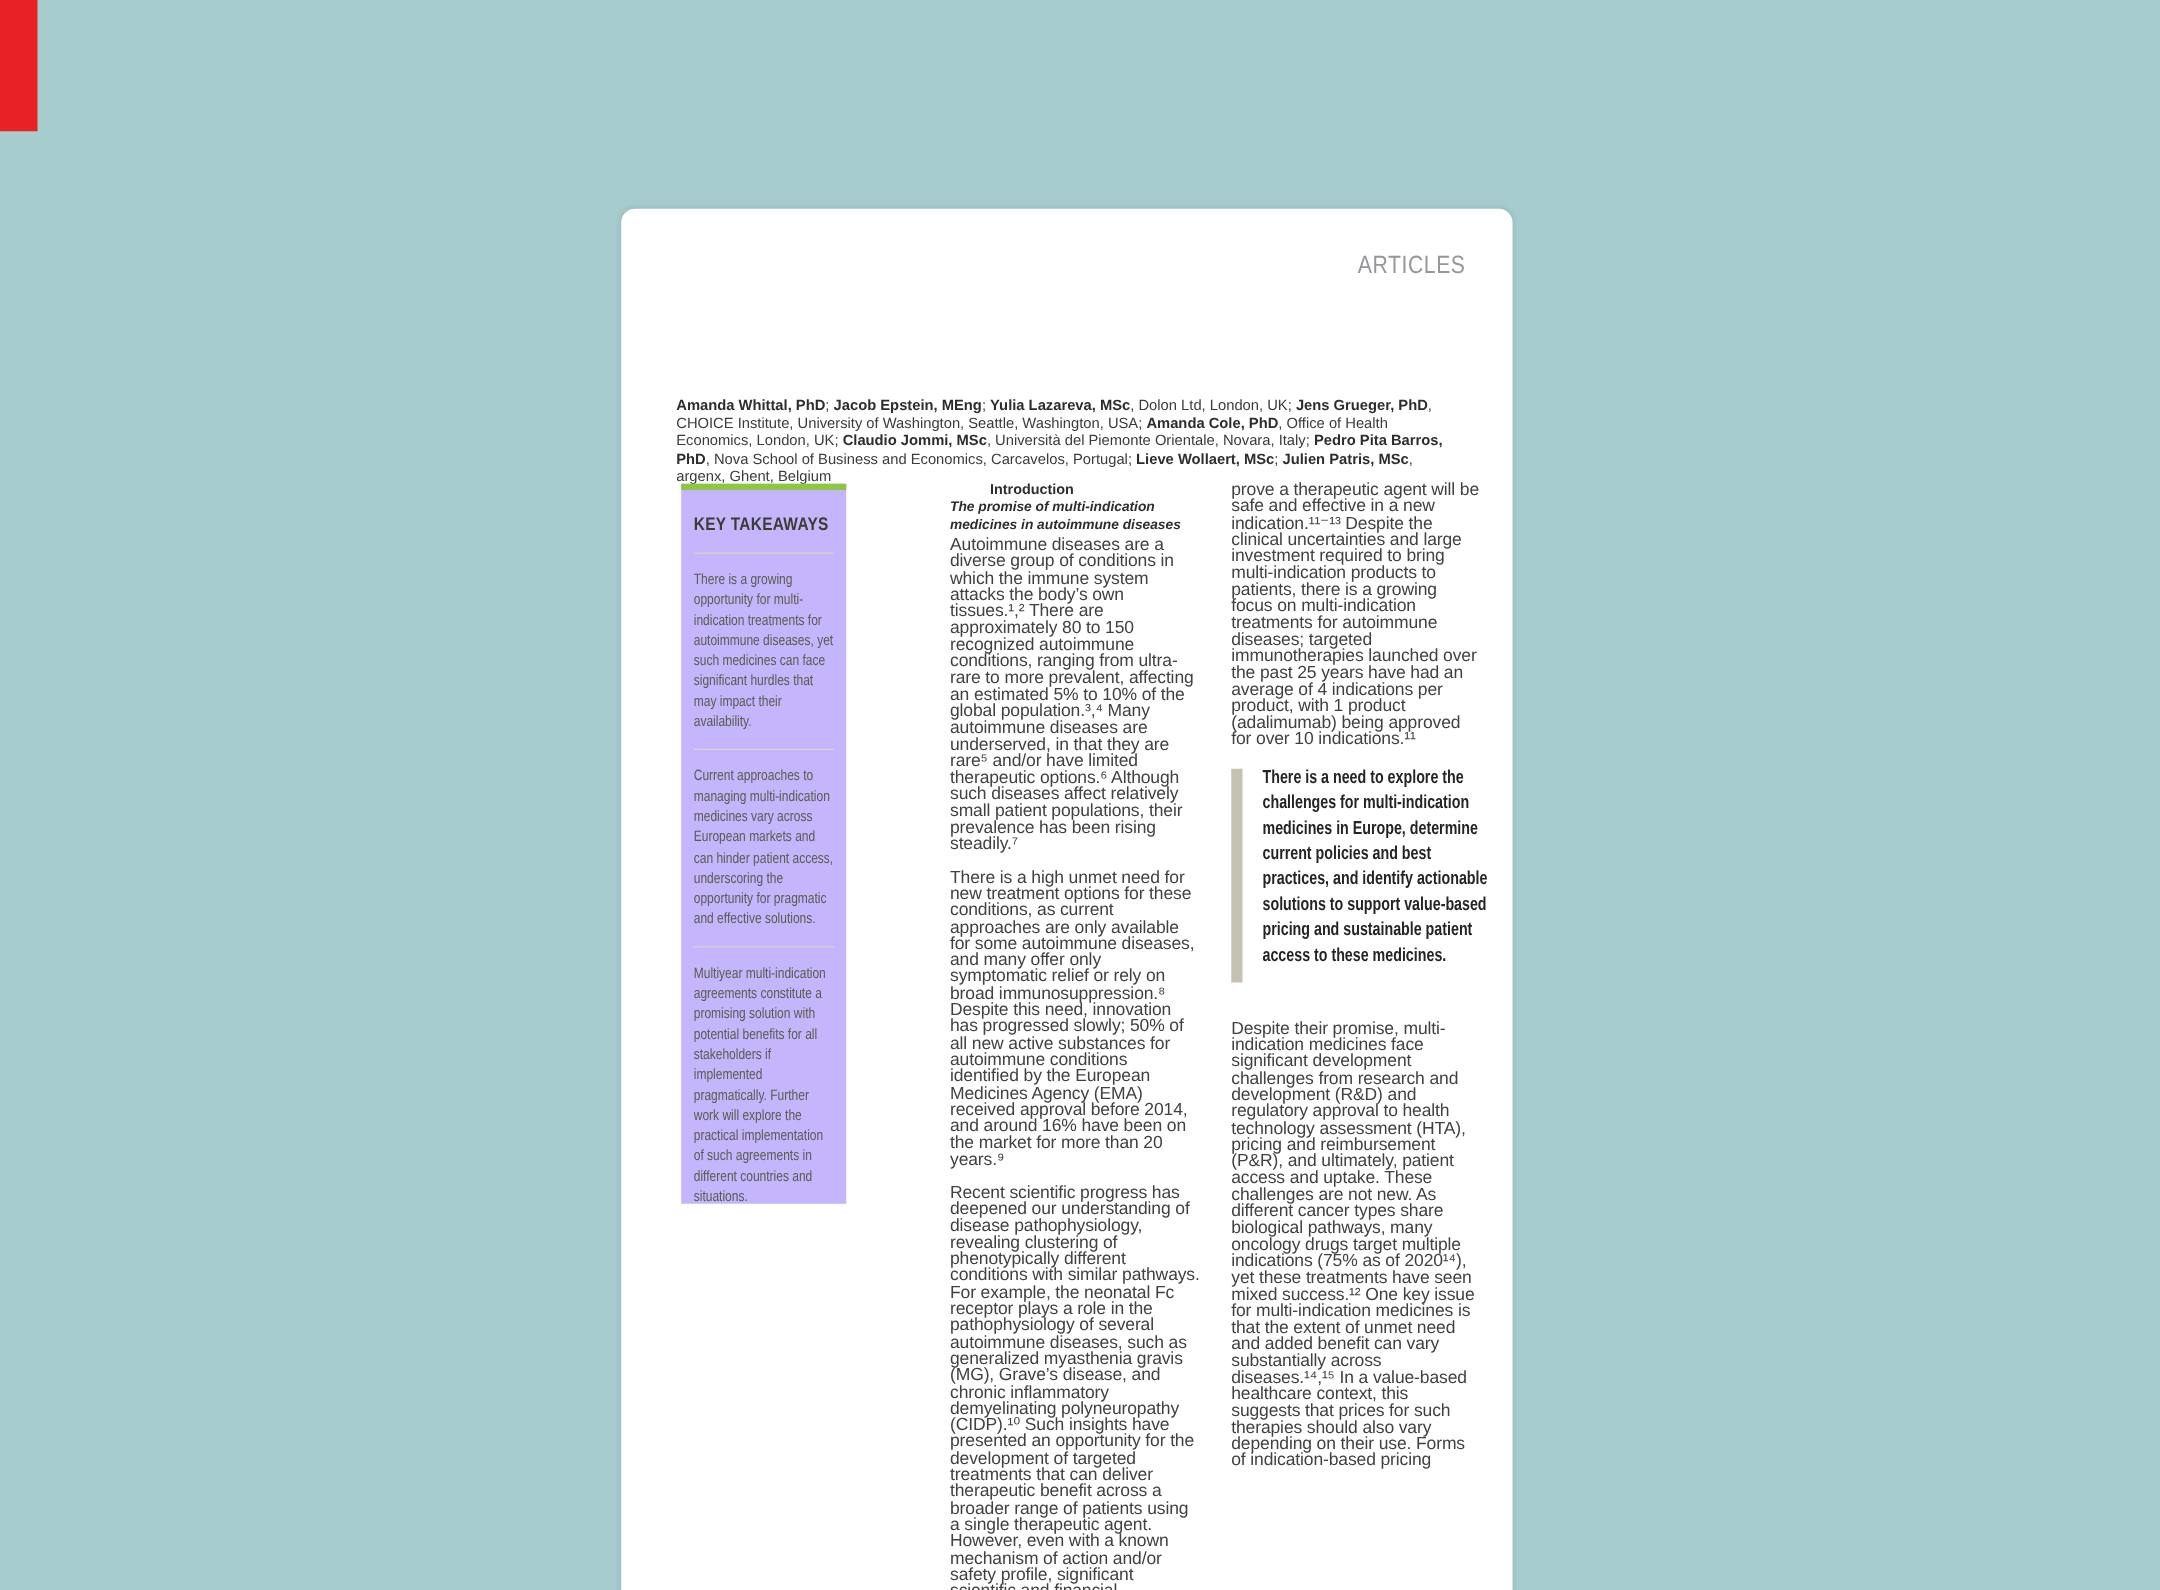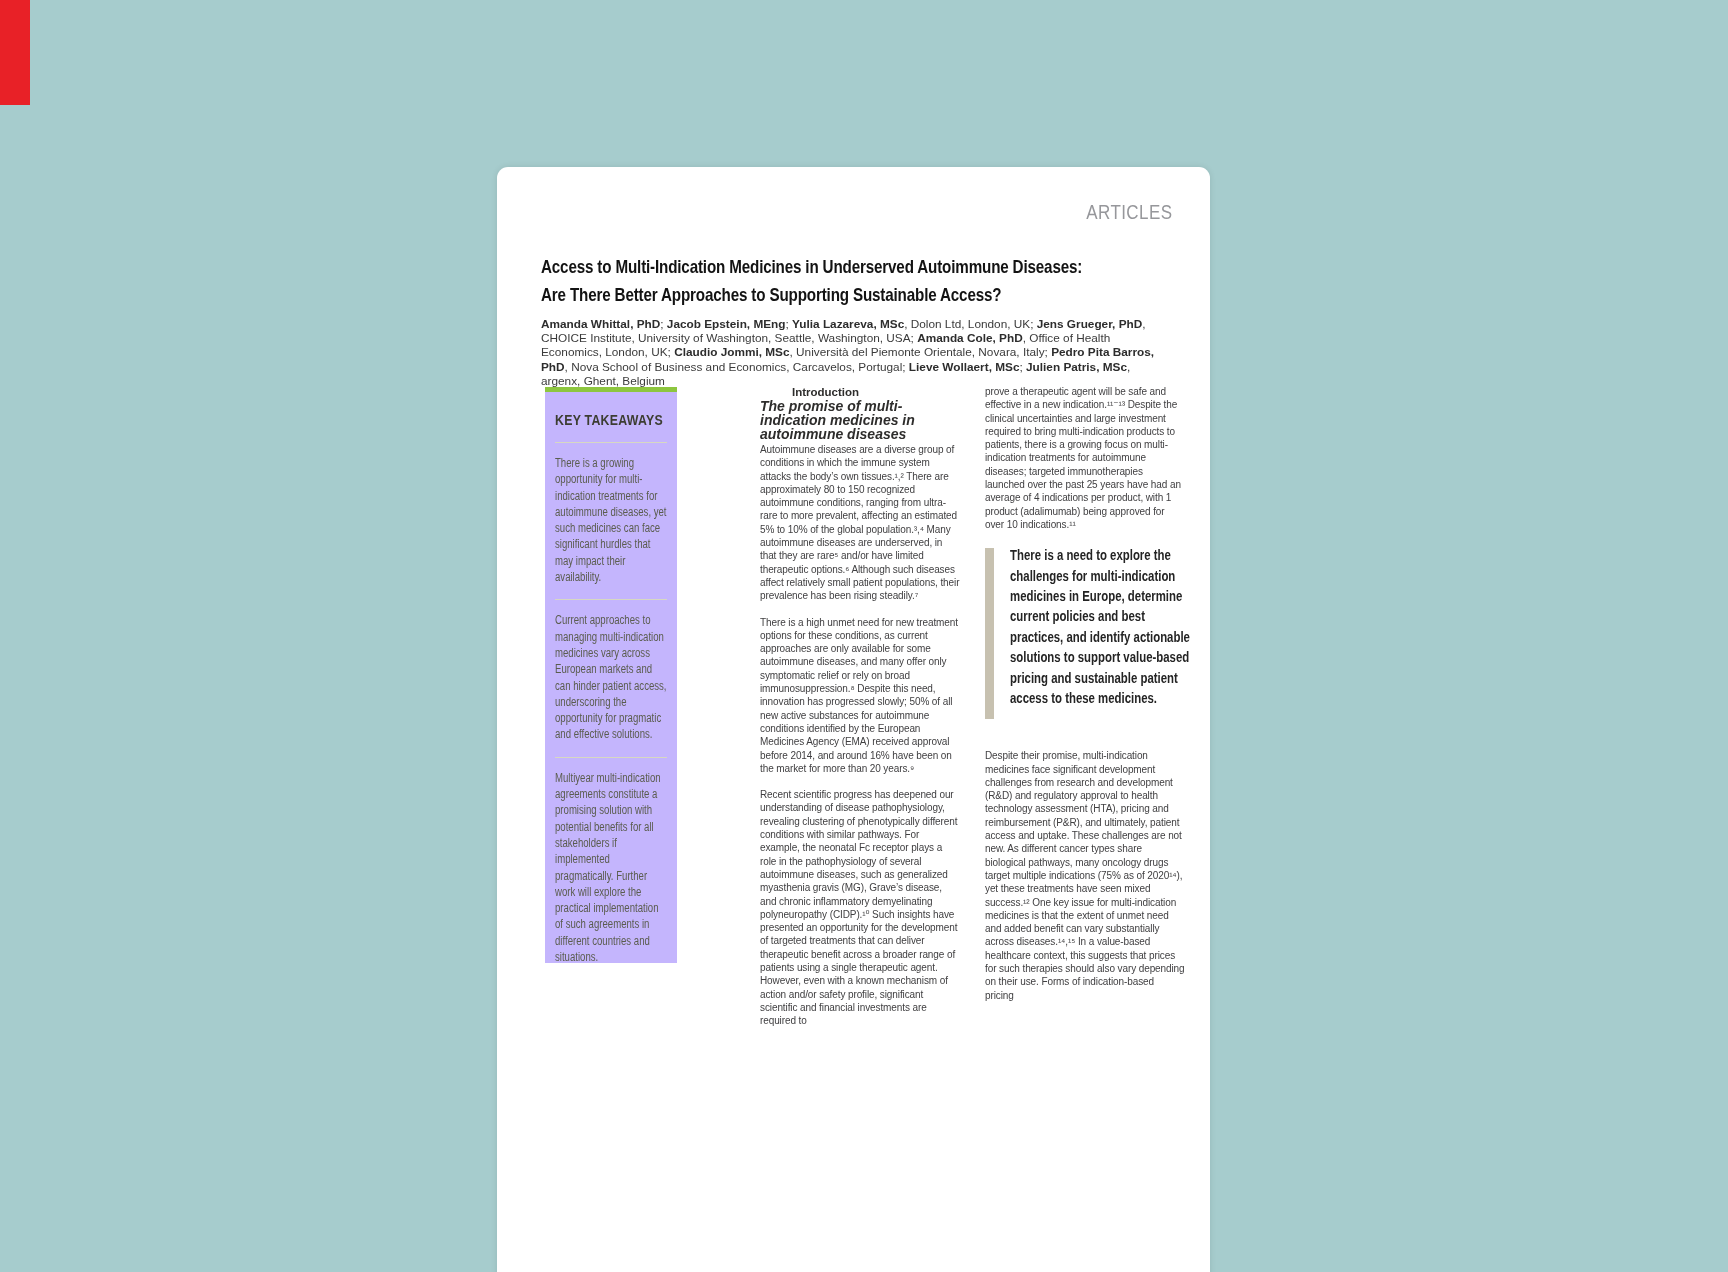--- a/index.html
+++ b/index.html
@@ -54,28 +54,28 @@
   .tk-para {
     width:140px; font-size:12px; line-height:16.3px; color:#5a5c4e;
     transform:scaleX(0.8); transform-origin:0 0;
   }
   
 
   
   .col-mid   { position:absolute; left:263px; top:218px; width:200px; }
   .col-right { position:absolute; left:488px; top:218px; width:200px; }
   .body-p {
-    font-size:10px; line-height:13.3px; color:#414042;
+    font-size:14px; line-height:13.3px; color:#414042;
     letter-spacing:-0.1px; margin-bottom:13px;
   }
   .intro-heading {
     font-size:11.5px; font-weight:700; color:#2e2d2c; line-height:14px;padding-left:32px;
   }
   .intro-subheading {
-    font-size:14px; font-weight:700; font-style:italic; color:#2e2d2c;
+    font-size:11px; font-weight:700; font-style:italic; color:#2e2d2c;
     line-height:14px; margin-bottom:2px;
   }
 
   
   .pull-quote { position:relative; margin:14px 0 0 0; min-height:180px; }
   .pq-bar {
     position:absolute; left:0; top:3px; bottom:6px; width:9px;
     background:#c7c1b0;
   }
   .pq-text {
@@ -96,24 +96,20 @@
 </style>
 </head>
 <body>
 
 <div class="corner-stripe"></div>
 
 <div class="page">
 
   <div class="articles-header">ARTICLES</div>
 
-  <div class="title-block">
-    <div class="title-line">Access to Multi-Indication Medicines in Underserved Autoimmune Diseases:</div>
-    <div class="title-line">Are There Better Approaches to Supporting Sustainable Access?</div>
-  </div>
 
   <div class="authors"><span class="b">Amanda Whittal, PhD</span><span>; </span><span class="b">Jacob Epstein, MEng</span><span>; </span><span class="b">Yulia Lazareva, MSc</span><span>, Dolon Ltd, London, UK; </span><span class="b">Jens Grueger, PhD</span><span>, CHOICE Institute, University of Washington, Seattle, Washington, USA; </span><span class="b">Amanda Cole, PhD</span><span>, Office of Health Economics, London, UK; </span><span class="b">Claudio Jommi, MSc</span><span>, Università del Piemonte Orientale, Novara, Italy; </span><span class="b">Pedro Pita Barros, PhD</span><span>, Nova School of Business and Economics, Carcavelos, Portugal; </span><span class="b">Lieve Wollaert, MSc</span><span>; </span><span class="b">Julien Patris, MSc</span><span>, argenx, Ghent, Belgium</span></div>
 
   <div class="takeaways">
     <div class="takeaways-title">KEY TAKEAWAYS</div>
     <hr class="tk-sep">
     <div class="tk-para">There is a growing opportunity for multi-indication treatments for autoimmune diseases, yet such medicines can face significant hurdles that may impact their availability.</div>
     <hr class="tk-sep">
     <div class="tk-para">Current approaches to managing multi-indication medicines vary across European markets and can hinder patient access, underscoring the opportunity for pragmatic and effective solutions.</div>
     <hr class="tk-sep">

